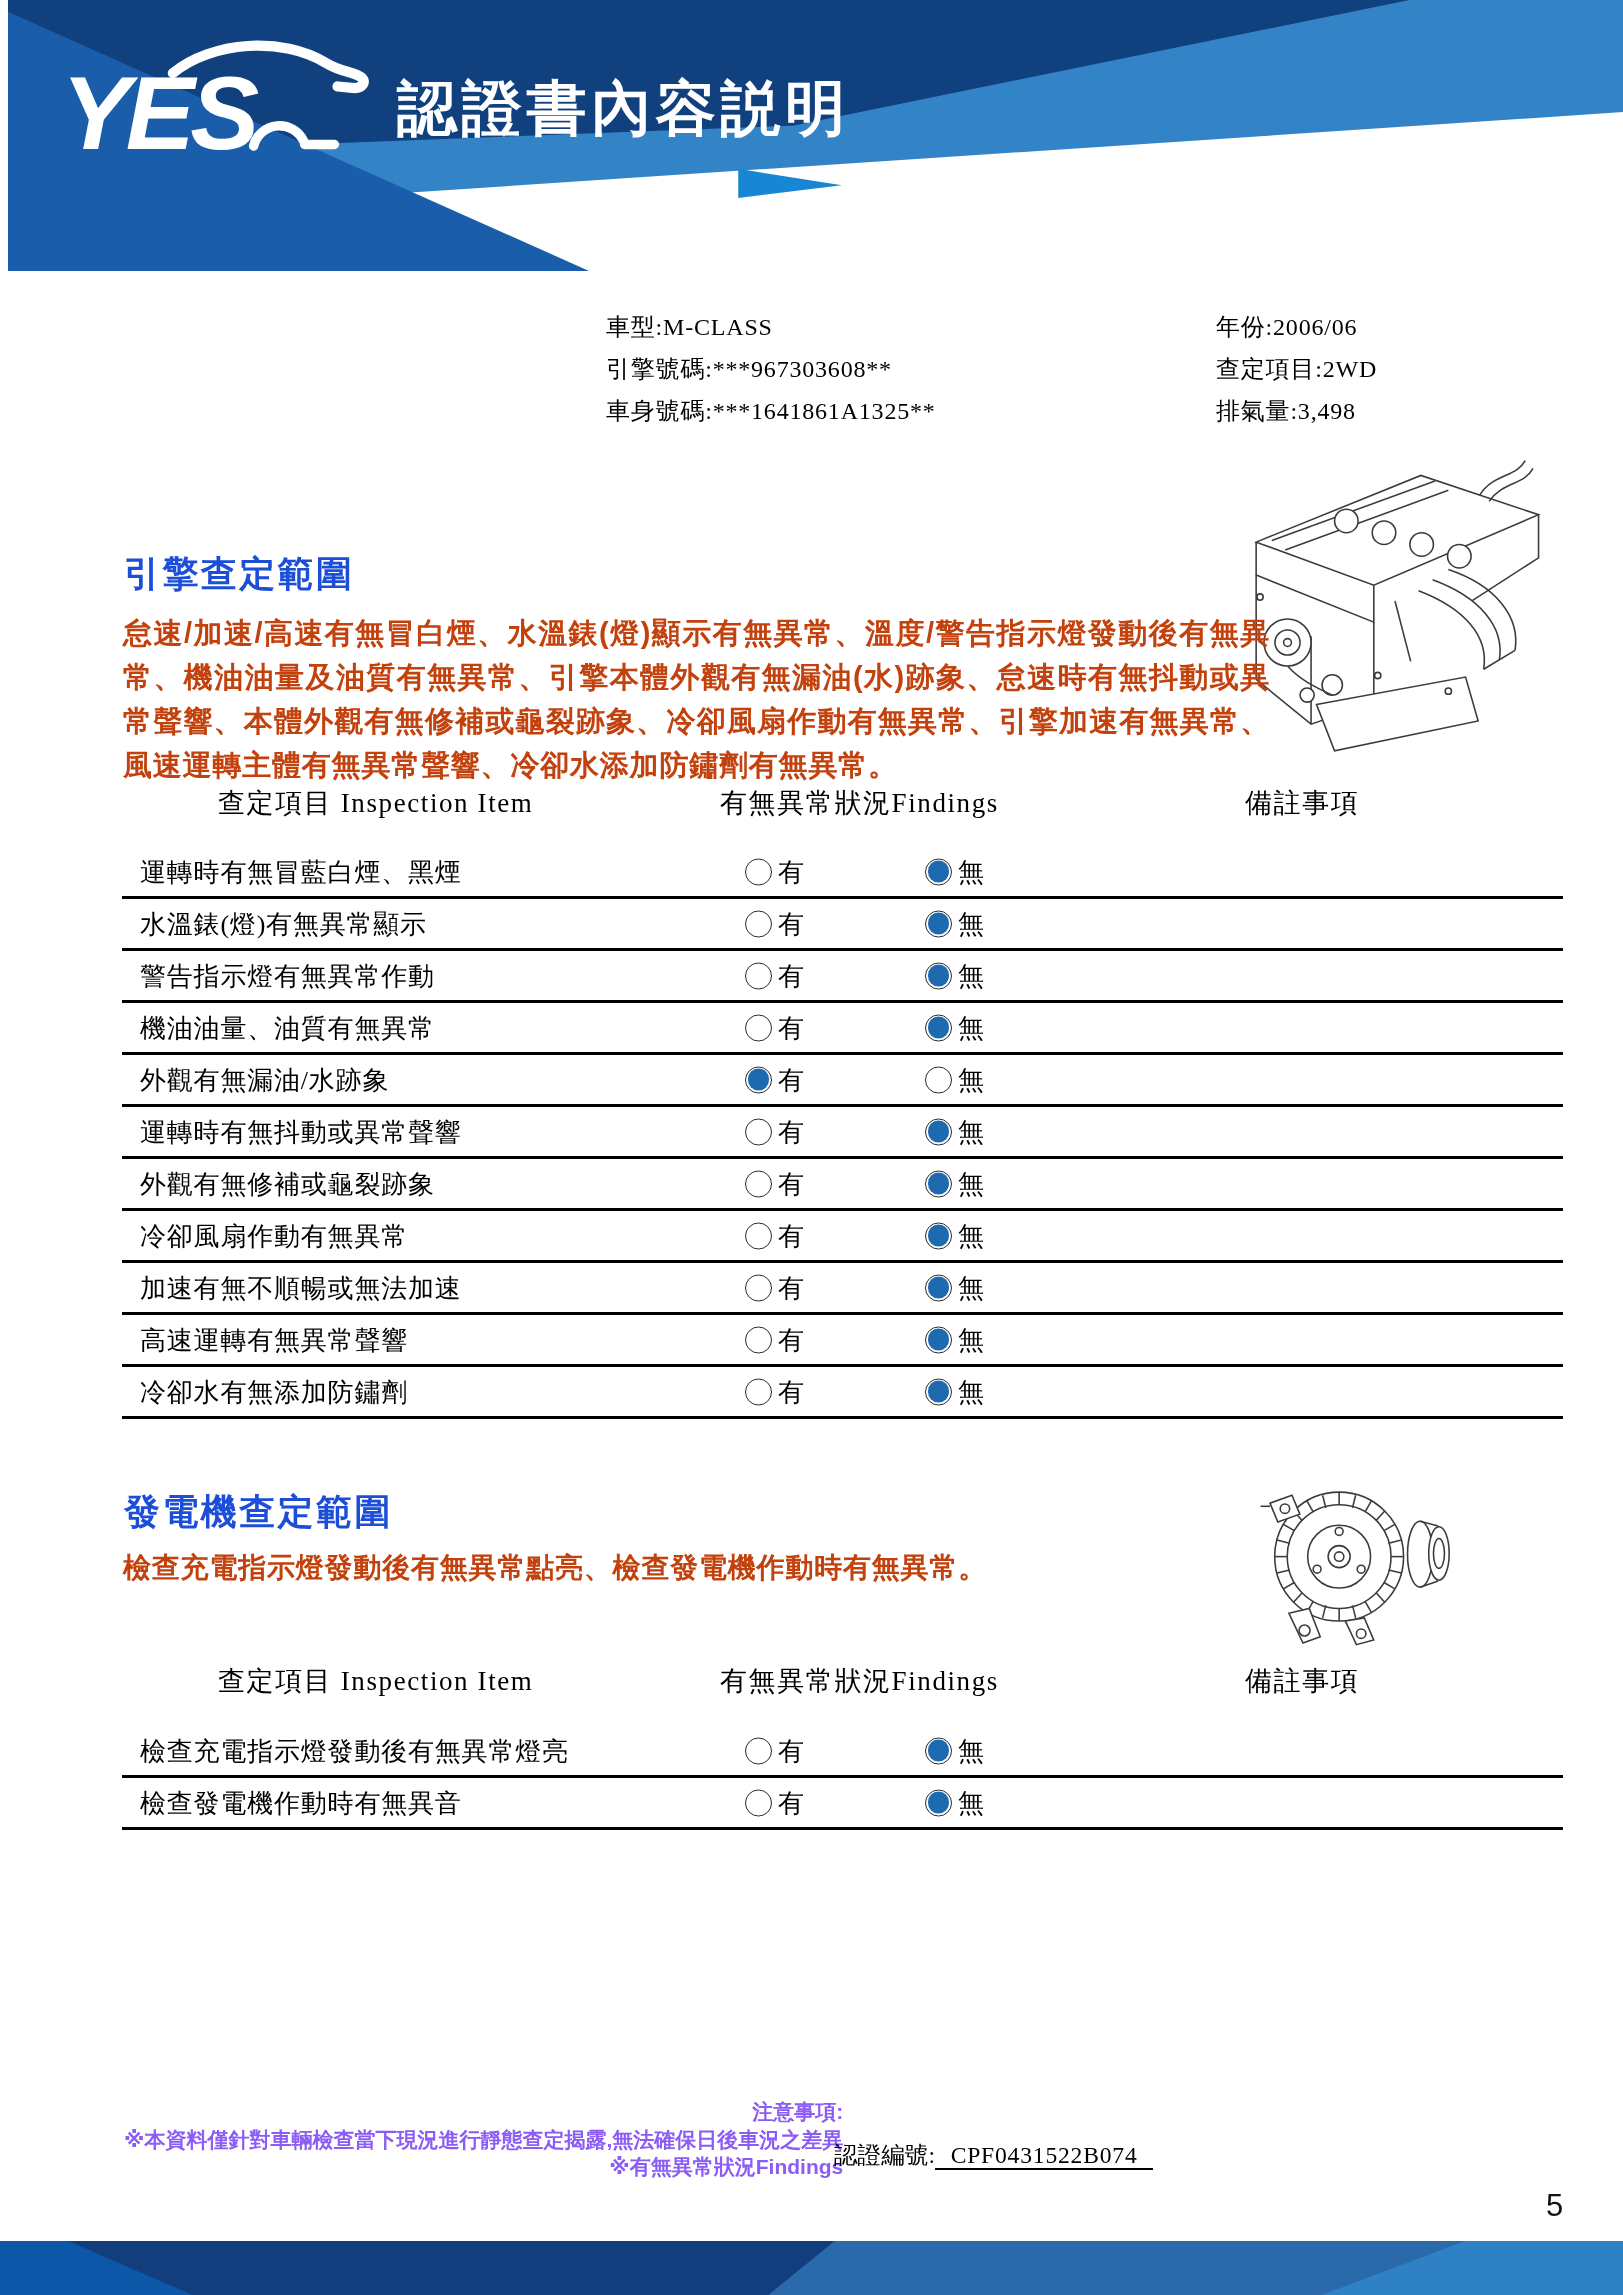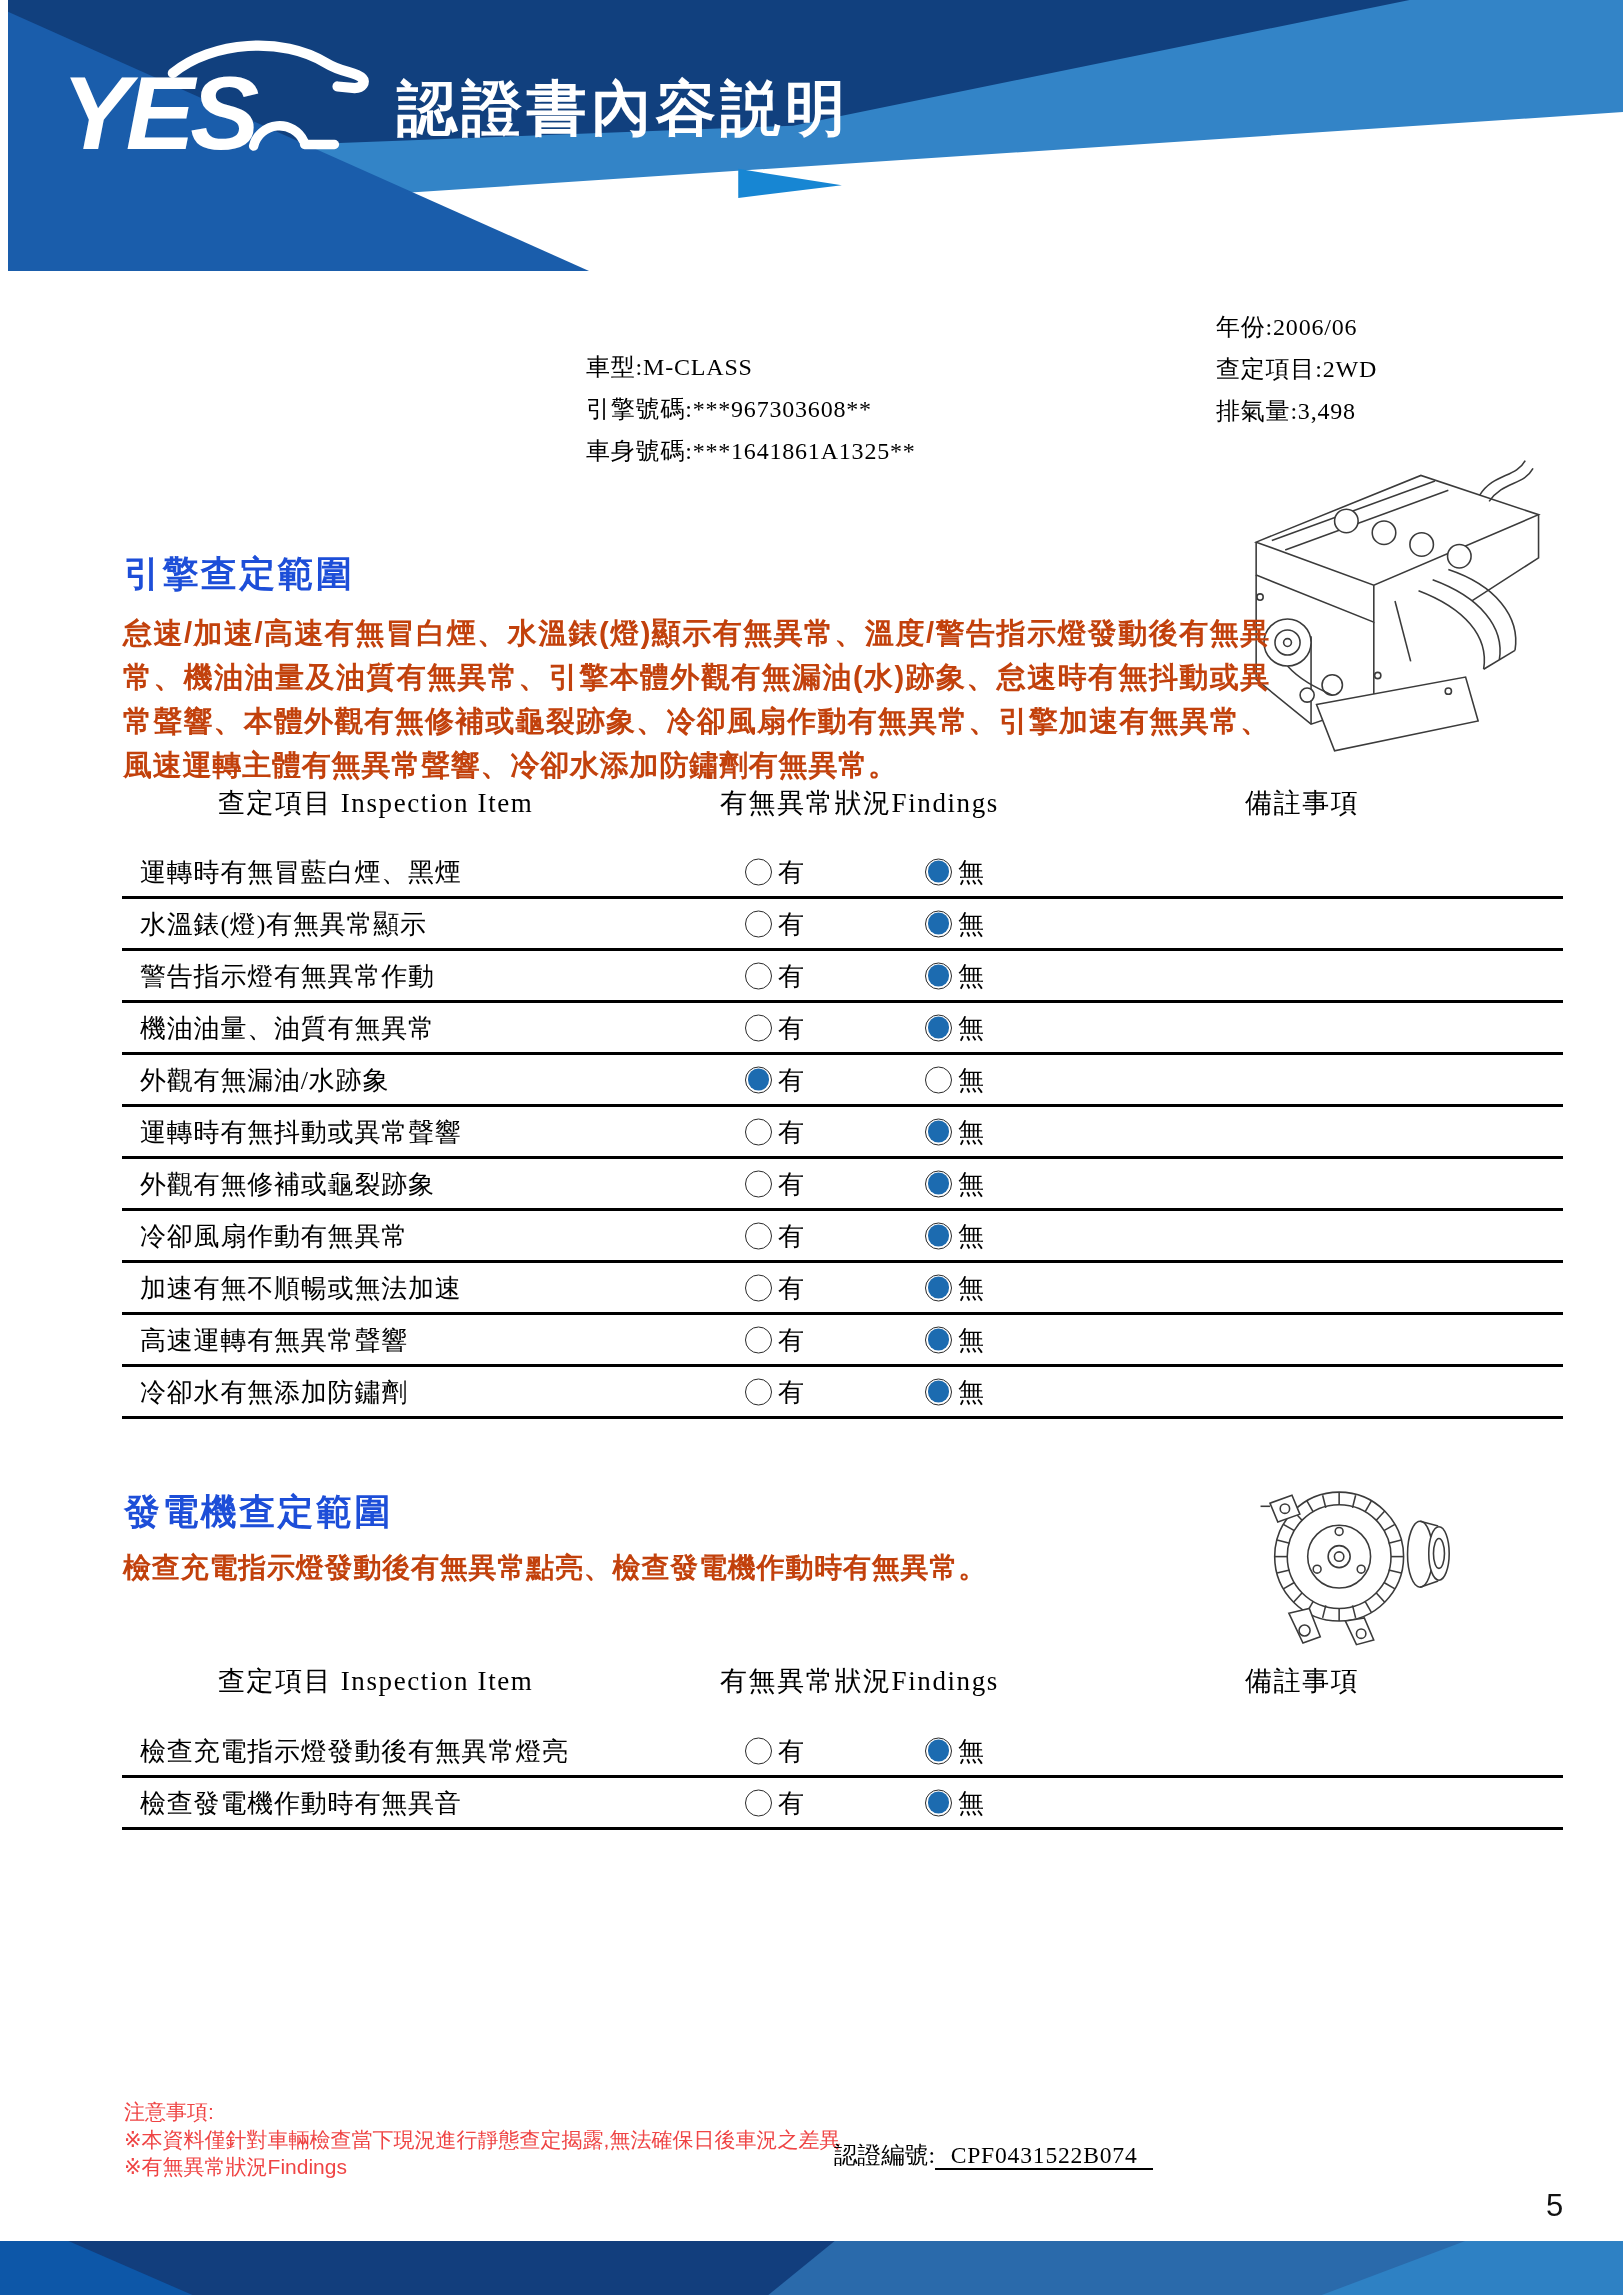--- a/index.html
+++ b/index.html
@@ -10,21 +10,21 @@
   .header{position:absolute;left:0;top:0;width:1623px;height:271px;padding-left:8px;}
   .logo{position:absolute;left:55px;top:30px;width:369px;height:149px;}
   .header-title{position:absolute;left:397px;top:69px;
     font-family:"Liberation Sans","DejaVu Sans",sans-serif;
     font-size:60px;font-weight:bold;color:#fff;letter-spacing:4.7px;}
 
   
   .info{position:absolute;top:306px;font-size:24px;letter-spacing:0.8px;}
   .info div{height:42px;line-height:42px;white-space:nowrap;}
   .info-c1{left:122px;}
-  .info-c2{left:586px;margin-top:40px;}
+  .info-c2{left:606px;}
   .info-c3{left:1216px;}
 
   
   .sec-heading{position:absolute;left:124px;
     font-family:"Liberation Sans","DejaVu Sans",sans-serif;
     font-size:36px;font-weight:bold;color:#1d4ed8;letter-spacing:2.4px;}
   .sec-desc{position:absolute;left:123px;width:1147px;
     font-family:"Liberation Sans","DejaVu Sans",sans-serif;
     font-size:29px;font-weight:bold;line-height:44px;color:#c2410c;
     letter-spacing:0.8px;text-align:justify;}
@@ -53,21 +53,21 @@
 
   
   .engine-art{position:absolute;left:1213px;top:440px;}
   .alt-art{position:absolute;left:1229px;top:1478px;}
   .lineart{stroke:#3b3b3b;stroke-width:2;fill:none;}
   .lineart-f{stroke:#3b3b3b;stroke-width:2;fill:#fff;}
 
   
   .notes{position:absolute;left:124px;top:2098px;
     font-family:"Liberation Sans","DejaVu Sans",sans-serif;
-    font-size:21px;font-weight:normal;color:#ef4444;line-height:27.5px;}
+    font-size:21px;font-weight:bold;color:#8b5cf6;line-height:27.5px;text-align:right;}
   .cert{position:absolute;left:834px;top:2139px;font-size:23.6px;white-space:nowrap;}
   .cert-value{border-bottom:2.4px solid #000;padding:0 15.7px;letter-spacing:0.8px;}
   .page-num{position:absolute;left:1546px;top:2188px;
     font-family:"Liberation Sans","DejaVu Sans",sans-serif;font-size:31px;color:#111;}
   .footer-bar{position:absolute;left:0;top:2241px;width:1623px;height:55px;}
 </style>
 </head>
 <body>
 
 <div class="page">

